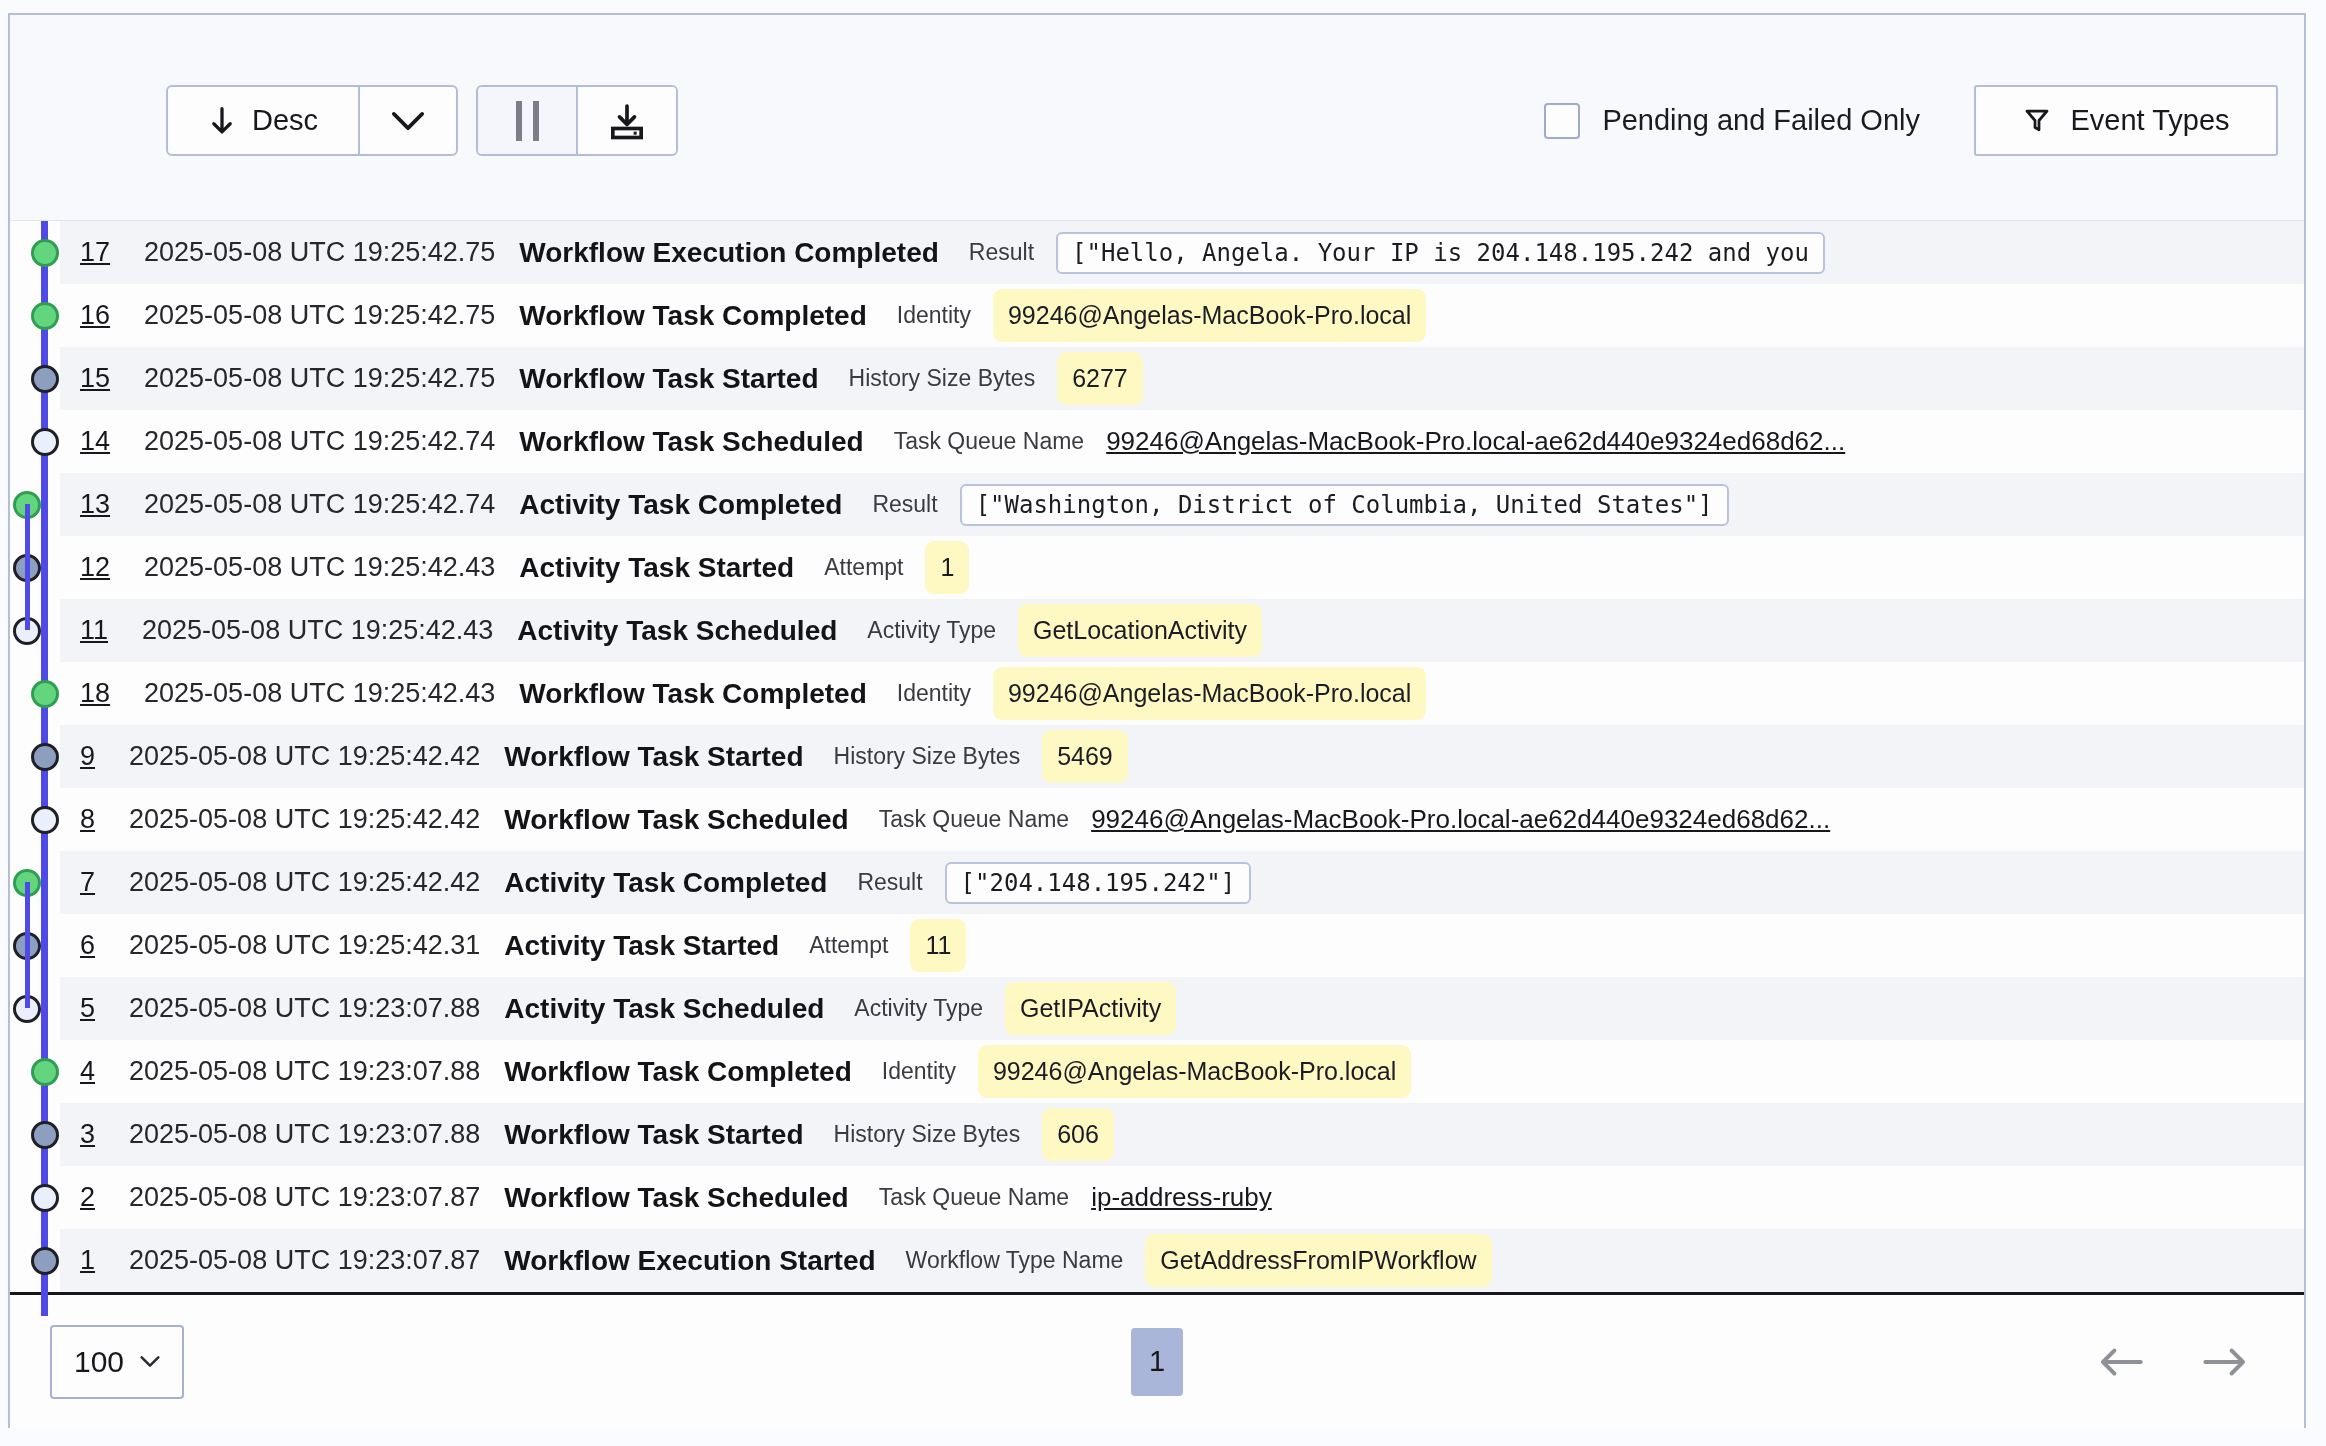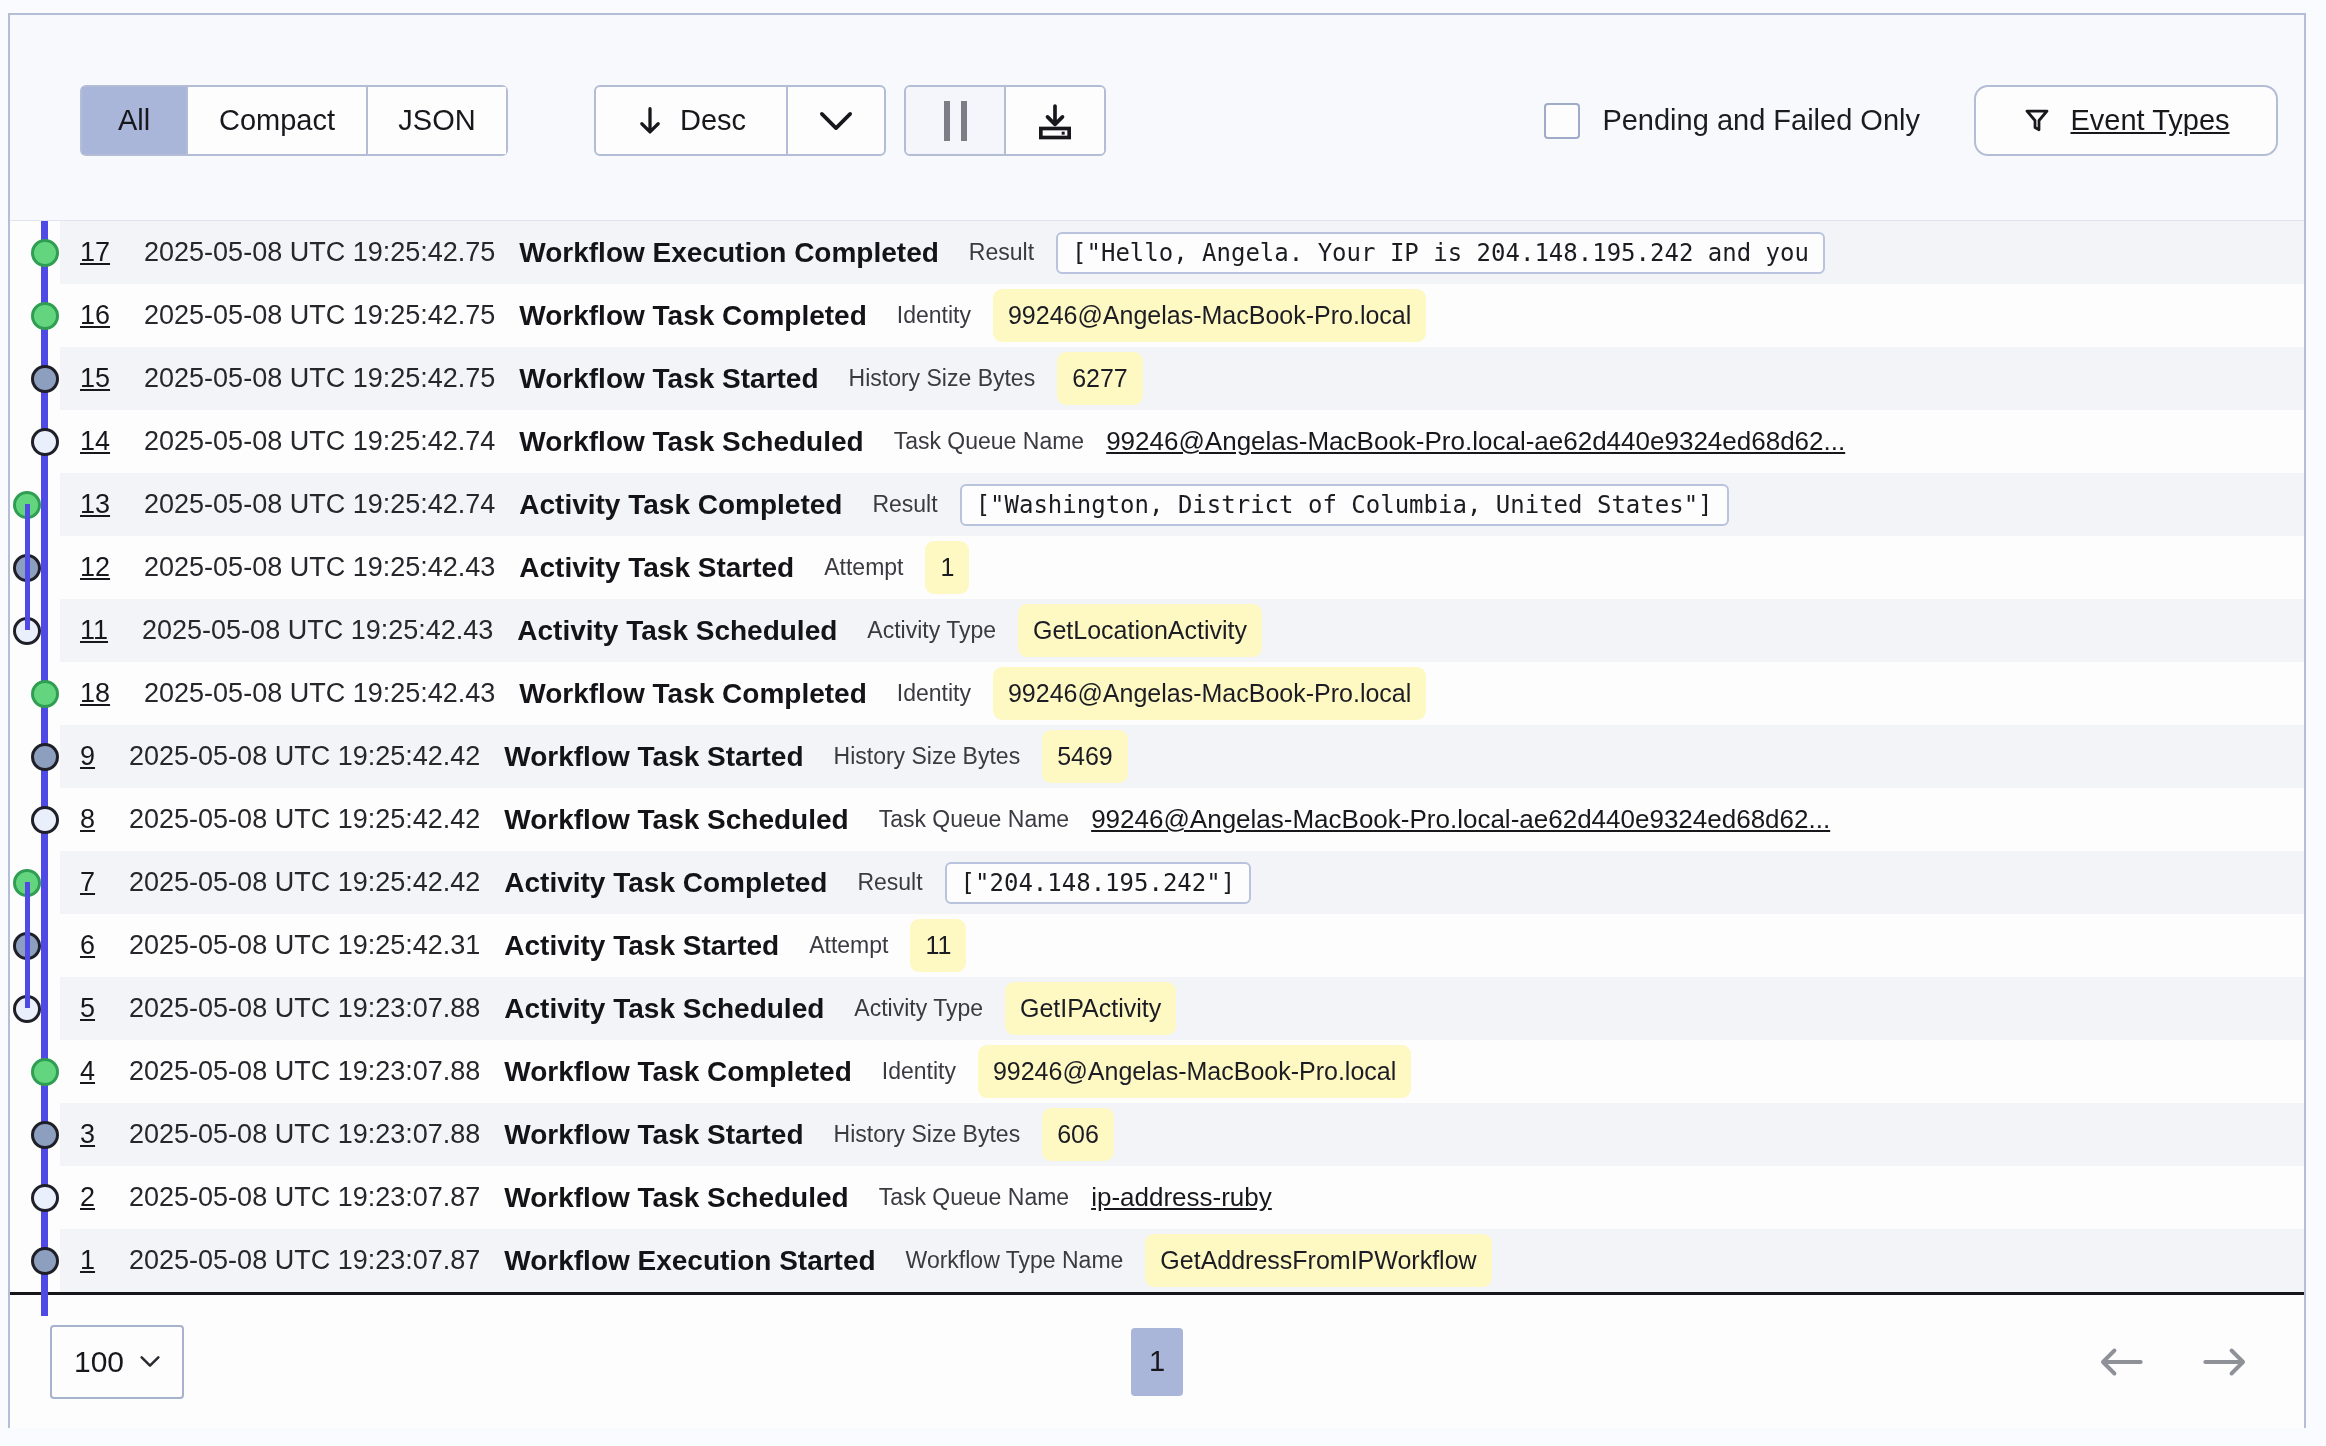--- a/index.html
+++ b/index.html
@@ -32,22 +32,22 @@
   .io-btn{display:flex;align-items:center;justify-content:center;width:98px;background:#fdfdfe;}
   .io-btn.pause{background:#f4f6fb;border-right:2px solid #b3bdd6;}
   .pause-bars{display:flex;gap:11px;}
   .pause-bars i{display:block;width:6px;height:40px;background:#7d7d85;}
   .spacer{flex:1;}
   .chk-wrap{display:flex;align-items:center;gap:22px;margin-right:54px;}
   .checkbox{width:32px;height:32px;border:2px solid #9fabc9;border-radius:4px;background:#fdfdfe;}
   .chk-label{font-size:29px;color:#1b1b20;}
   .filter-btn{
     display:flex;align-items:center;justify-content:center;gap:18px;
-    width:300px;height:67px;border:2px solid #b3bdd6;border-radius:14px;
-    background:#fdfdfe;font-size:29px;color:#17171c;cursor:pointer;text-decoration:underline;
+    width:300px;height:67px;border:2px solid #b3bdd6;border-radius:3px;
+    background:#fdfdfe;font-size:29px;color:#17171c;cursor:pointer;
   }
   
   .table{
     position:relative;background:#fdfdfe;border-top:1px solid #e0e4ee;
     border-bottom:3px solid #16161b;
   }
   .row{
     height:63px;margin-left:50px;display:flex;align-items:center;
     padding-left:20px;box-sizing:border-box;cursor:pointer;
   }
@@ -94,25 +94,20 @@
   .pg-arrows{margin-left:auto;display:flex;gap:58px;padding-right:16px;}
   .pg-arrows .arr{color:#8e9298;display:flex;align-items:center;}
   svg{display:block;}
 </style>
 </head>
 <body>
 
 <div class="card">
 
   <div class="toolbar">
-    <div class="seg-group">
-      <div class="seg selected w-all">All</div>
-      <div class="seg w-compact">Compact</div>
-      <div class="seg w-json">JSON</div>
-    </div>
 
     <div class="sort-group">
       <div class="sort-main">
         <span>
           <svg width="28" height="30" viewBox="0 0 20 22">
               <path d="M10 2v16M4 13l6 6 6-6" fill="none" stroke="#17171c" stroke-width="2.4" stroke-linecap="round" stroke-linejoin="round"></path>
             </svg>
         </span>
         <span>Desc</span>
       </div>

